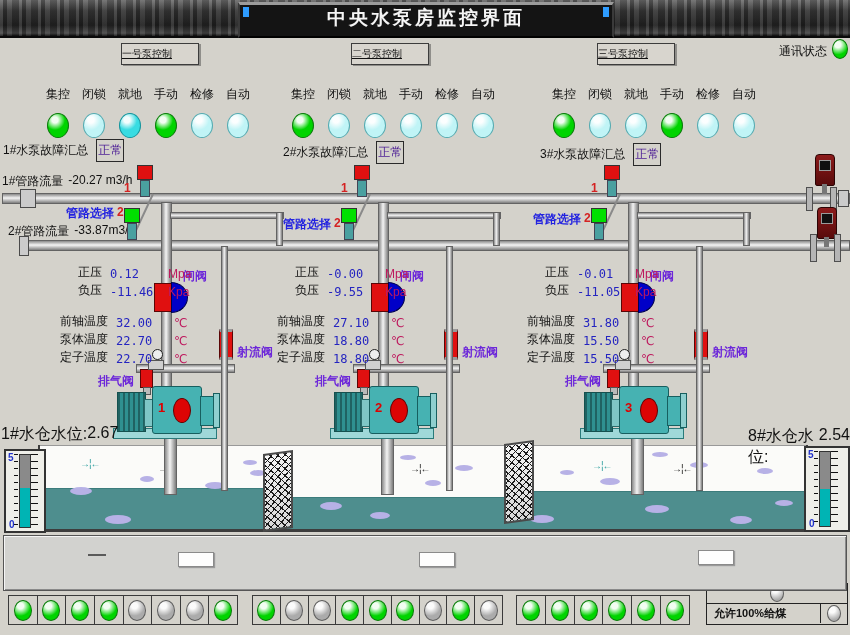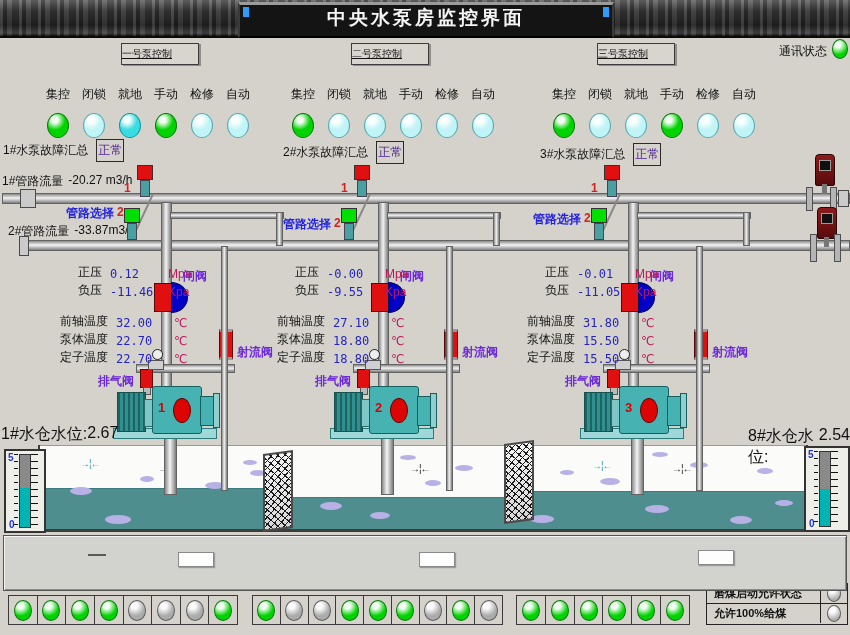--- a/index.html
+++ b/index.html
@@ -582,21 +582,20 @@
       <div class="strip-cell">
         <span class="lamp small lamp-green"></span>
       </div>
       <div class="strip-cell">
         <span class="lamp small lamp-green"></span>
       </div>
     </div>
 
   <div class="btable">
     <div class="btrow">
-      <span class="btlabel">磨煤启动允许状态</span>
       <span class="btlamp">
           <span class="lamp lamp-gray"></span>
         </span>
     </div>
     <div class="btrow">
       <span class="btlabel">允许100%给煤</span>
       <span class="btlamp">
           <span class="lamp lamp-gray"></span>
         </span>
     </div>

